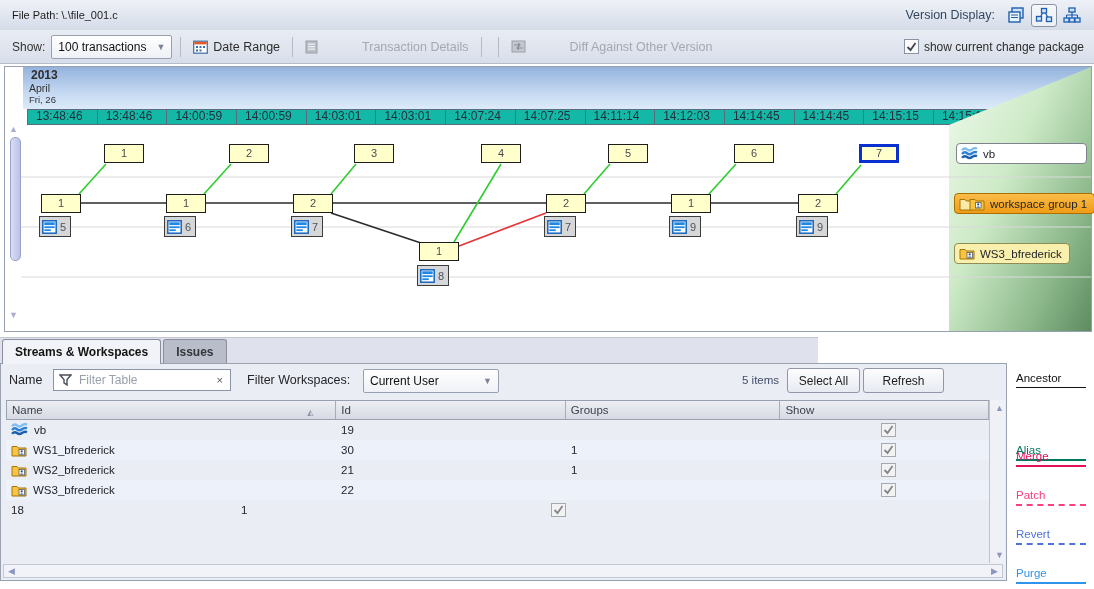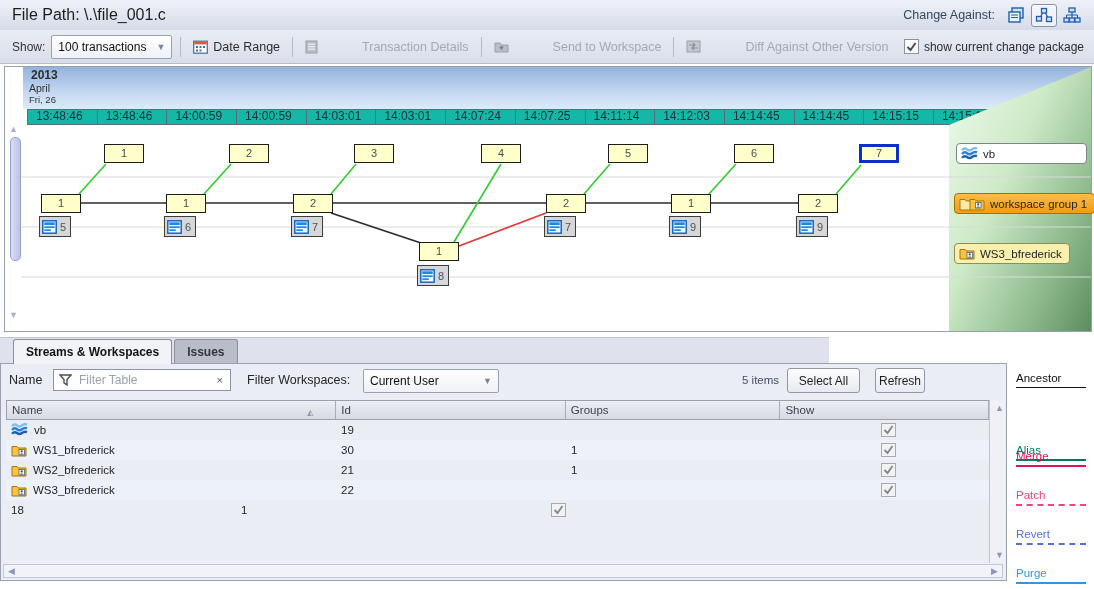--- a/index.html
+++ b/index.html
@@ -3,21 +3,21 @@
 <meta charset="utf-8">
 <style>
   html,body{margin:0;padding:0;background:#fff;}
   #root{position:relative;width:1094px;height:589px;font-family:"Liberation Sans",sans-serif;
         font-size:12px;color:#222;overflow:hidden;background:#fff;}
   .stripes{background-image:repeating-linear-gradient(90deg,rgba(255,255,255,.45) 0 1px,rgba(0,0,0,0) 1px 4px);}
   
   #titlebar{position:absolute;left:0;top:0;width:1094px;height:30px;
             background:linear-gradient(#eef1f7,#d5dce9);border-bottom:1px solid #c2c9d6;
             display:flex;align-items:center;}
-  #filepath{margin-left:12px;font-size:16px;color:#1d1d1d;}
+  #filepath{margin-left:12px;font-size:11px;color:#1d1d1d;}
   #cdlabel{margin-left:auto;color:#33475f;font-size:12.5px;}
   .dispbtn{width:24px;height:21px;display:inline-flex;align-items:center;justify-content:center;margin-left:3px;}
   .dispbtn.sel{border:1px solid #8a93a3;border-radius:3px;background:rgba(255,255,255,.5);}
   #dispbtns{margin-right:10px;margin-left:6px;display:flex;align-items:center;}
   
   #toolbar{position:absolute;left:0;top:30px;width:1094px;height:33px;
            background:linear-gradient(#e9ecf3,#d8deea);border-bottom:1px solid #b6bdcb;
            display:flex;align-items:center;}
   #showlbl{margin-left:12px;color:#333;}
   .combo{height:22px;background:linear-gradient(#ffffff,#eef1f6);border:1px solid #98a1b2;border-radius:2px;
@@ -56,21 +56,21 @@
   .gthumb{position:absolute;left:3px;top:14px;width:9px;height:122px;background:linear-gradient(90deg,#d9ddf3,#bcc2e6);
           border:1px solid #9aa2cc;border-radius:5px;}
   .garr{position:absolute;left:2px;font-size:9px;color:#a7aed2;line-height:9px;}
   .slabel{position:absolute;height:21px;display:flex;align-items:center;gap:5px;padding:0 7px 0 4px;
           font-size:11.5px;color:#23252a;border-radius:4px;box-sizing:border-box;z-index:4;white-space:nowrap;}
   .slabel.stream{background:#fff;border:1px solid #7d828c;width:131px;}
   .slabel.workspace-group{background:linear-gradient(#fbbd49,#f09c16);border:1px solid #a96f00;}
   .slabel.workspace{background:#f8f0ac;border:1px solid #8e8d56;}
   
   #tabstrip{position:absolute;left:0;top:337px;width:818px;height:26px;background:#dfe2ec;
-            border-top:1px solid #c3c7d2;display:flex;align-items:flex-end;padding-left:11px;}
+            border-top:1px solid #c3c7d2;display:flex;align-items:flex-end;}
   .tab{height:25px;display:flex;align-items:center;justify-content:center;font-weight:bold;font-size:12px;
        border:1px solid #8a8f9b;border-bottom:none;border-radius:3px 3px 0 0;padding:0 12px;box-sizing:border-box;}
   .tab.active{background:#f2f3f8;color:#141414;margin-left:2px;z-index:2;}
   .tab.inactive{background:#b9bdc9;color:#33363c;margin-left:2px;}
   #panel2{position:absolute;left:0;top:363px;width:1005px;height:216px;background:#ebedf4;
           border:1px solid #9ba2af;}
   #filterrow{position:absolute;left:0;top:0;width:100%;height:33px;}
   #namelbl{position:absolute;left:8px;top:9px;font-size:12.5px;color:#23252a;}
   #filterbox{position:absolute;left:52px;top:5px;width:178px;height:22px;background:#fff;
              border:1px solid #8a93a8;display:flex;align-items:center;box-sizing:border-box;}
@@ -78,21 +78,21 @@
                    font-size:12px;color:#333;background:transparent;min-width:0;}
   #filterbox input::placeholder{color:#9aa0ab;}
   #fclear{color:#555;font-size:11px;padding:0 7px;}
   #fwlabel{position:absolute;left:246px;top:9px;font-size:12.5px;color:#23252a;}
   #fwcombo{position:absolute;left:356px;top:5px;width:122px;}
   #itemscount{position:absolute;left:741px;top:10px;font-size:11.5px;color:#44506a;}
   .pbtn{position:absolute;top:4px;height:25px;background:linear-gradient(#fdfdfe,#e7eaf1);
         border:1px solid #8f97a8;border-radius:3px;font-size:12px;color:#1e1e1e;
         display:flex;align-items:center;justify-content:center;font-family:"Liberation Sans",sans-serif;}
   #selectall{left:786px;width:73px;}
-  #refresh{left:862px;width:50px;margin-left:12px;}
+  #refresh{left:862px;width:81px;}
   #tablewrap{position:absolute;left:5px;top:36px;width:984px;}
   #thead{display:flex;height:20px;background:linear-gradient(#eceef3,#d7dae3);
          border:1px solid #9aa1ae;box-sizing:border-box;}
   .th{border-right:1px solid #a6adb8;font-size:11.5px;color:#3a3f48;padding-left:5px;line-height:18px;
       box-sizing:border-box;position:relative;}
   .sortmark{position:absolute;right:22px;top:3px;font-size:8px;color:#8a93a3;}
   .trow{display:flex;height:20px;align-items:center;}
   .trow.odd{background:#edf1fa;}
   .td{box-sizing:border-box;padding-left:5px;font-size:11.5px;color:#23252a;display:flex;
       align-items:center;gap:6px;height:20px;overflow:hidden;}
@@ -110,21 +110,21 @@
   .legitem .ll{display:block;margin-top:3px;width:70px;}
   svg{display:block;}
 </style>
 </head>
 <body>
 
 <div id="root">
 
   <div id="titlebar" class="stripes">
     <span id="filepath">File Path: \.\file_001.c</span>
-    <span id="cdlabel">Change Against:</span>
+    <span id="cdlabel">Version Display:</span>
     <span id="dispbtns">
         <span class="dispbtn">
           <svg width="18" height="17" viewBox="0 0 18 17">
             <rect x="5" y="1" width="11" height="10" fill="#cfe2f6" stroke="#1d5fb0" stroke-width="1.4"></rect>
             <rect x="2" y="5" width="11" height="10" fill="#eaf3fc" stroke="#1d5fb0" stroke-width="1.4"></rect>
             <path d="M4 8h7M4 10.5h7" stroke="#1d5fb0" stroke-width="1"></path>
           </svg>
         </span>
         <span class="dispbtn sel">
           <svg width="18" height="16" viewBox="0 0 18 16">
@@ -173,29 +173,20 @@
           <svg width="13" height="14" viewBox="0 0 13 14">
             <rect x="1" y="1" width="11" height="12" fill="#b9bdc5" stroke="#9aa0aa"></rect>
             <rect x="3" y="3.5" width="7" height="1.3" fill="#eceff3"></rect>
             <rect x="3" y="6" width="7" height="1.3" fill="#eceff3"></rect>
             <rect x="3" y="8.5" width="7" height="1.3" fill="#eceff3"></rect>
           </svg>
         </span>
       <span>Transaction Details</span>
     </span>
     <span class="vsep"></span>
-    <span class="tbtn disabled" id="tb2">
-      <span>
-          <svg width="15" height="13" viewBox="0 0 15 13">
-            <path d="M1 3h5l1.5 2H14v7H1z" fill="#b9bdc5" stroke="#9aa0aa"></path>
-            <path d="M7.5 10V6.5 M5.8 8.2 7.5 6.5 9.2 8.2" stroke="#7c828c" stroke-width="1.3" fill="none"></path>
-          </svg>
-        </span>
-      <span>Send to Workspace</span>
-    </span>
     <span class="vsep"></span>
     <span class="tbtn disabled" id="tb3">
       <span>
           <svg width="15" height="13" viewBox="0 0 15 13">
             <rect x="1" y="1" width="13" height="11" fill="#c3c7ce" stroke="#9aa0aa"></rect>
             <path d="M3 5h6M7 3.2 9 5 7 6.8" stroke="#8b919c" stroke-width="1.2" fill="none"></path>
             <path d="M12 8H6M8 6.2 6 8l2 1.8" stroke="#8b919c" stroke-width="1.2" fill="none"></path>
           </svg>
         </span>
       <span>Diff Against Other Version</span>

